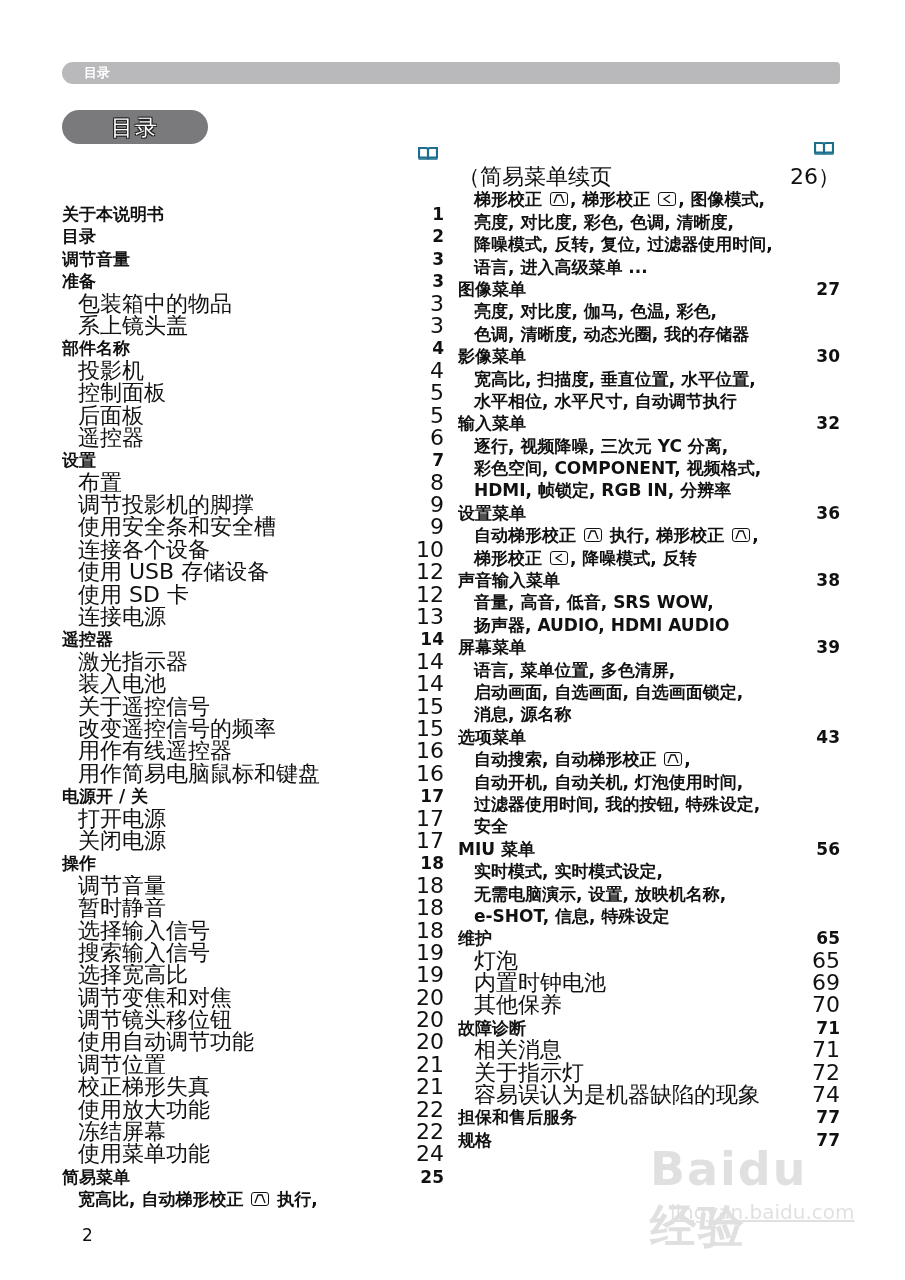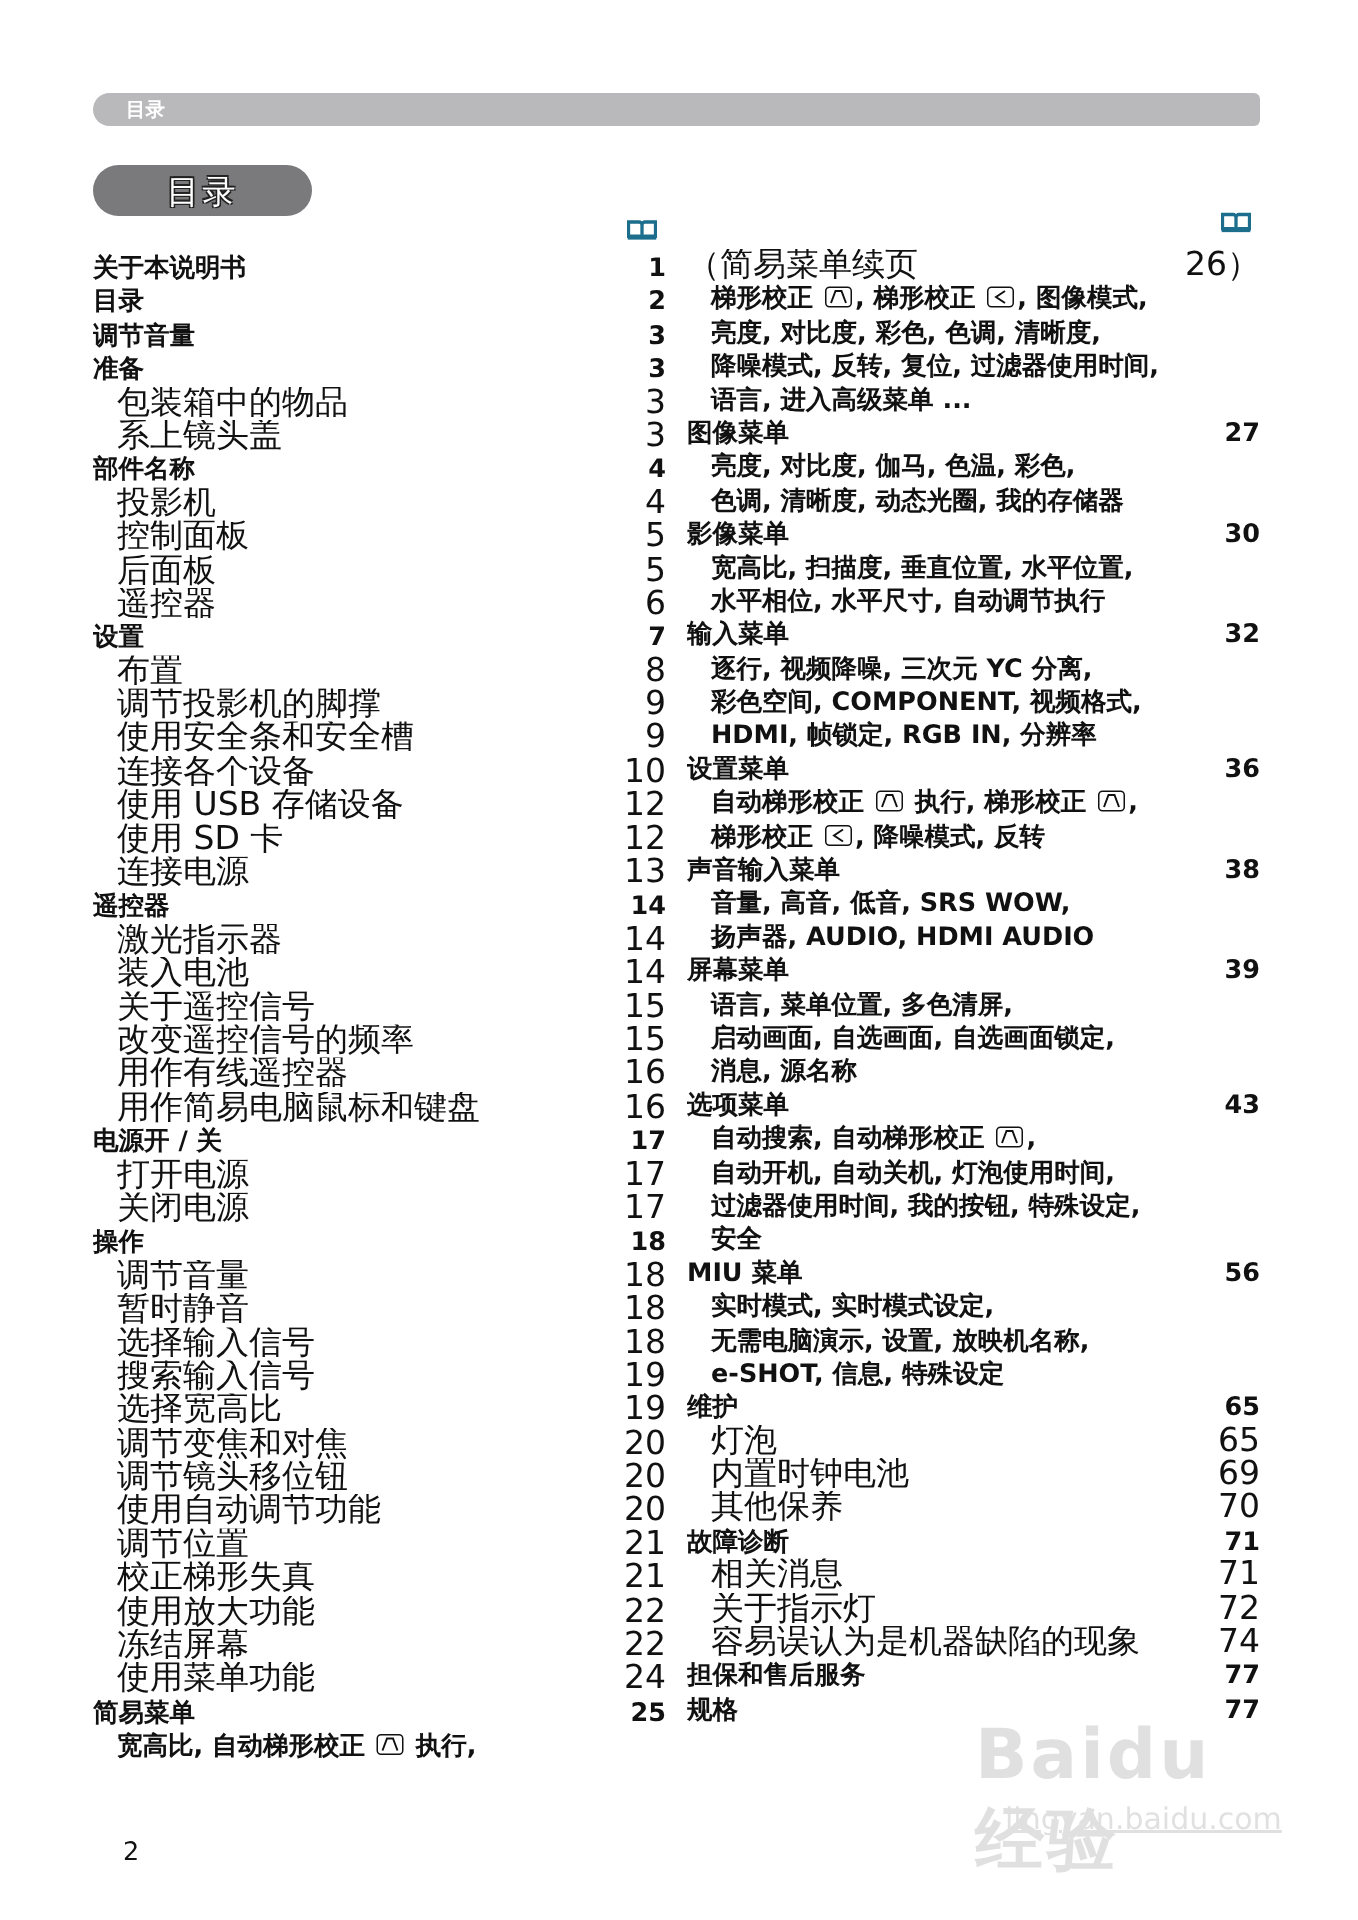--- a/index.html
+++ b/index.html
@@ -9,21 +9,21 @@
                 background: #b9b9bb; border-radius: 11px 4px 4px 11px; }
   .header-bar span { position: absolute; left: 22px; top: 2px; font-size: 13px; font-weight: bold; color: #fff; }
   .title-pill { position: absolute; left: 62px; top: 110px; width: 146px; height: 34px;
                 background: #7a7a7c; border-radius: 17px; }
   .title-pill span { position: absolute; left: 0; right: 0; top: 3px; text-align: center;
                      font-size: 22px; color: #fff; letter-spacing: 2px;
                      text-shadow: -1px -1px 0 #222, 1px -1px 0 #222, -1px 1px 0 #222, 1px 1px 0 #222; }
   .book-icon { position: absolute; width: 20px; height: 14px; }
   .book-icon svg { display: block; }
   .col { position: absolute; top: 168px; width: 382px; }
-  .col.left { left: 62px; }
+  .col.left { left: 62px; margin-top: 35px; }
   .col.right { left: 458px; }
   .row { position: relative; height: 22.4px; line-height: 22.4px; white-space: nowrap; overflow: hidden; }
   .row .leader { position: absolute; left: 0; right: 28px; top: 0; overflow: hidden; }
   .row .leader::after { content: ". . . . . . . . . . . . . . . . . . . . . . . . . . . . . . . . . . . . . . . . . . . . . . . . ";
                         position: absolute; right: 0; top: 0; letter-spacing: 6px; }
   .row .txt { position: relative; background: #fff; padding-right: 4px; z-index: 1; }
   .row .pg { position: absolute; right: 0; top: 0; background: #fff; padding-left: 4px; z-index: 1; }
   .row.h1 { font-weight: 900; font-size: 17px; }
   .row.h1 .leader::after { font-weight: 900; letter-spacing: 12px; }
   .row.h2 { font-size: 22px; padding-left: 16px; }

